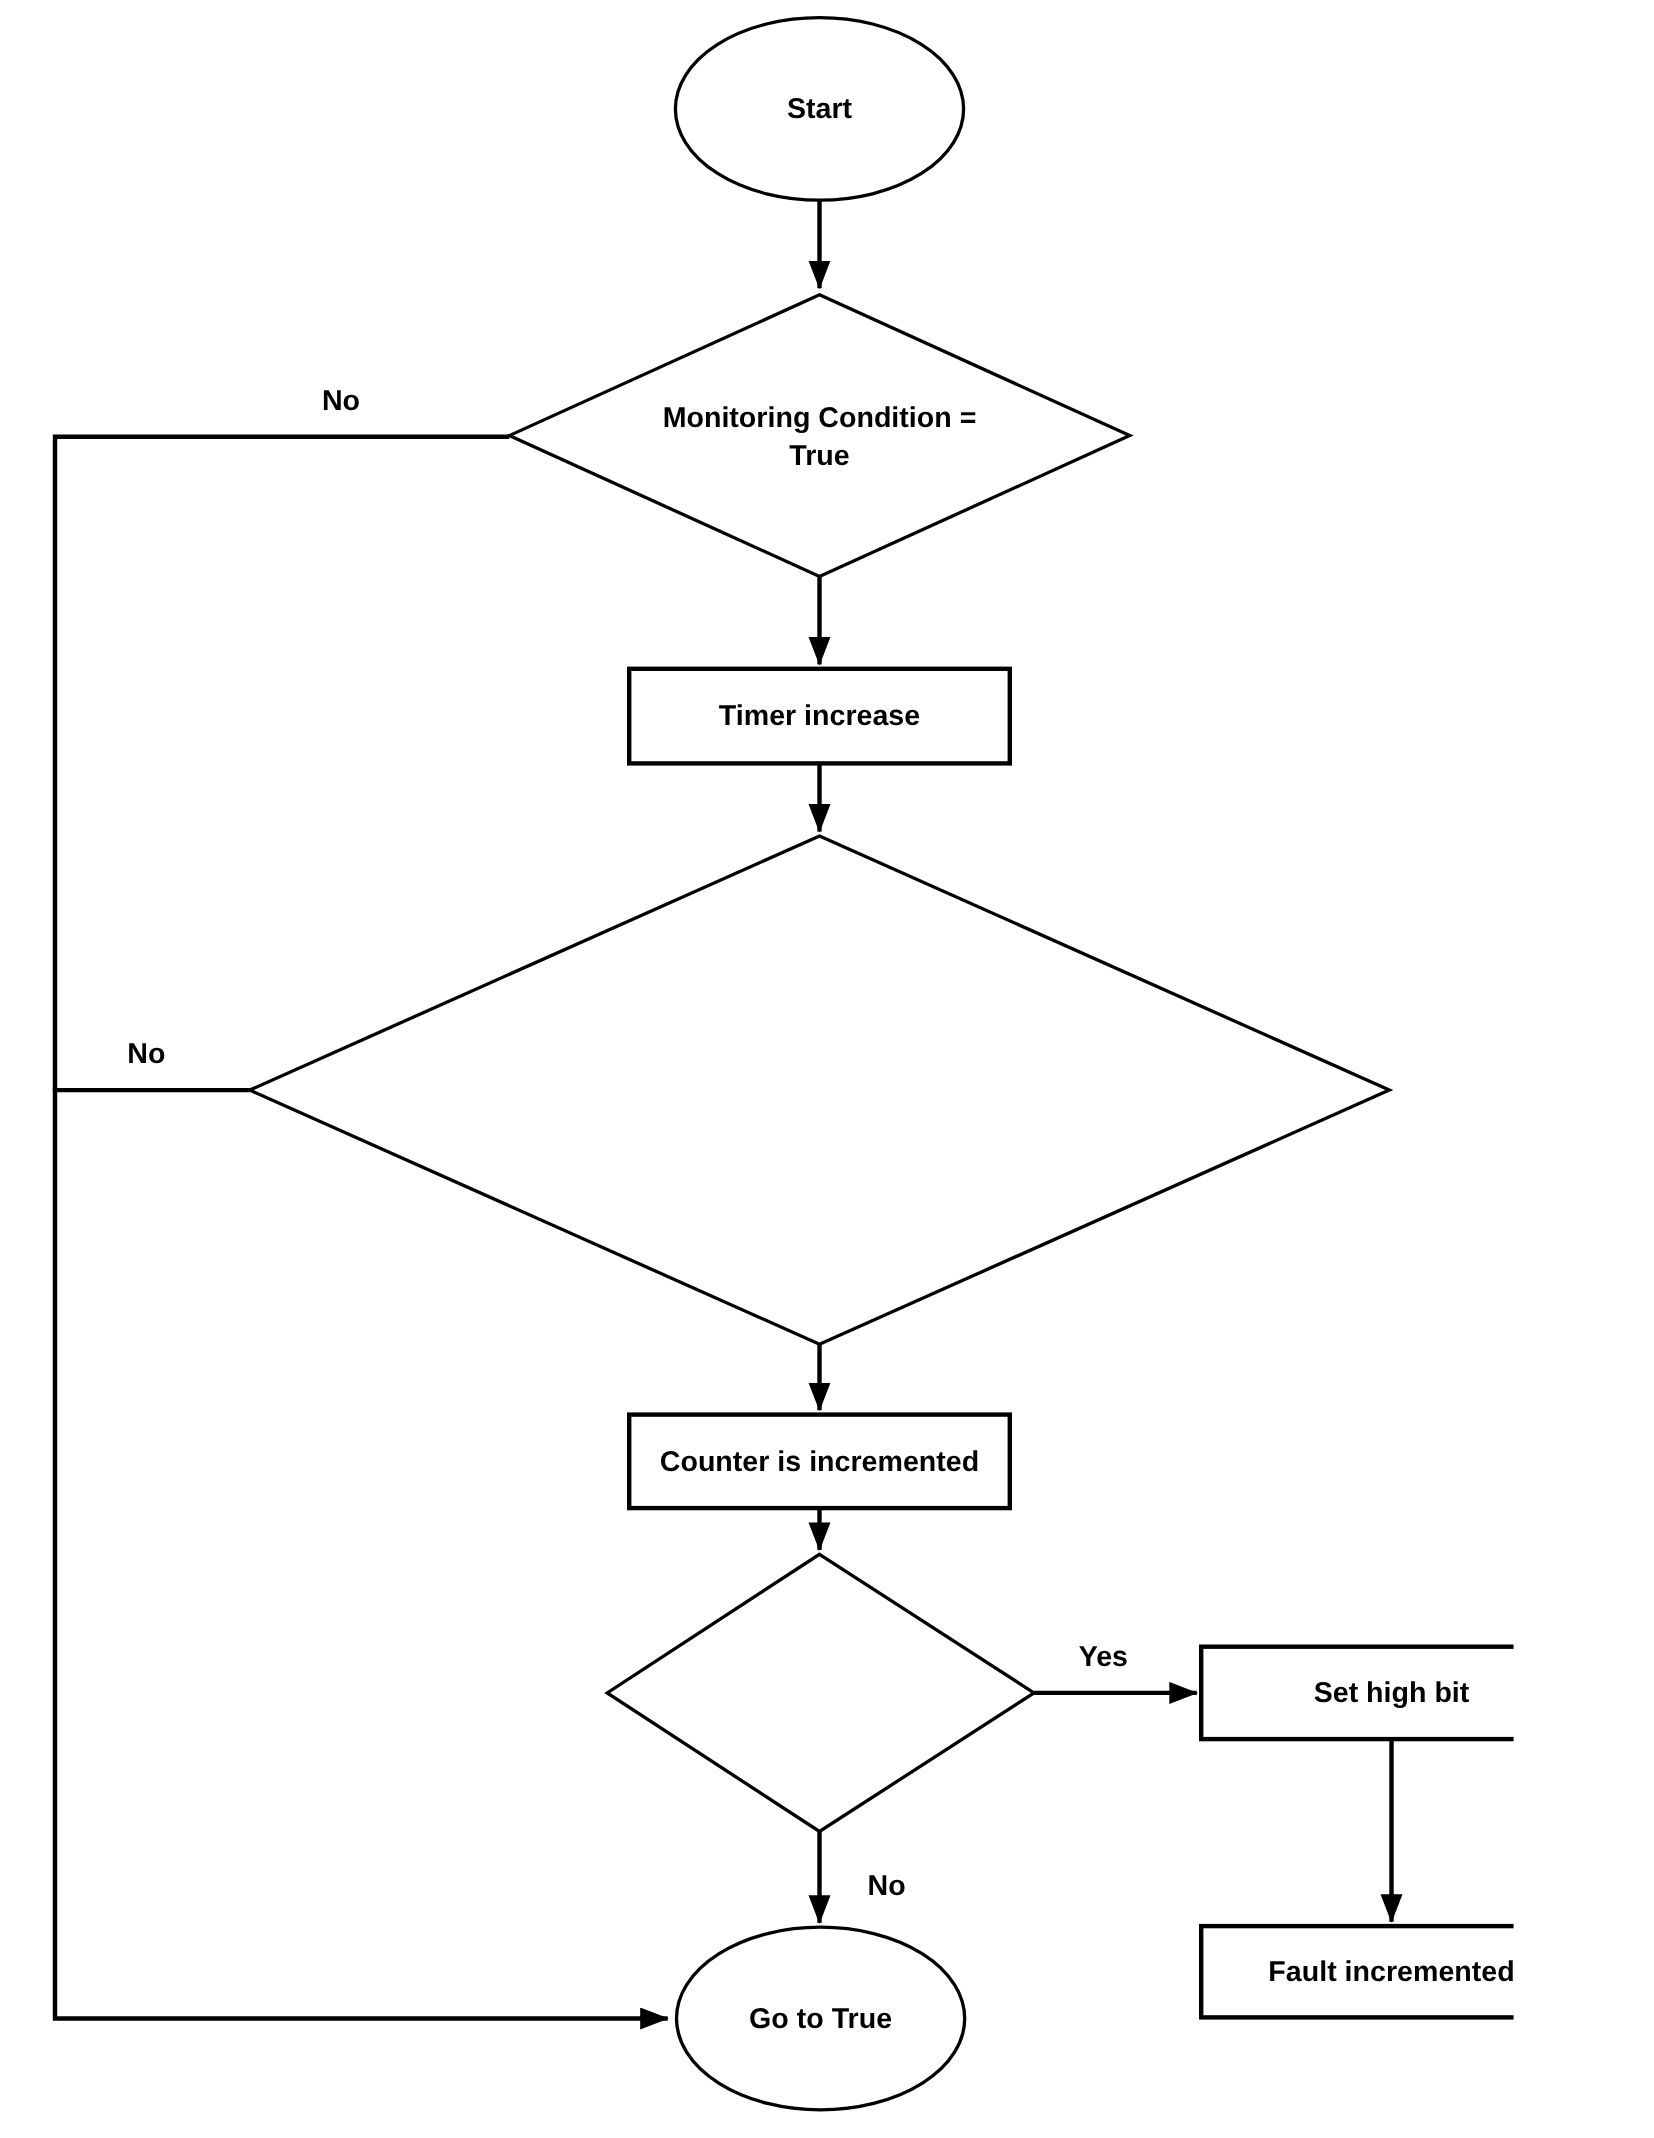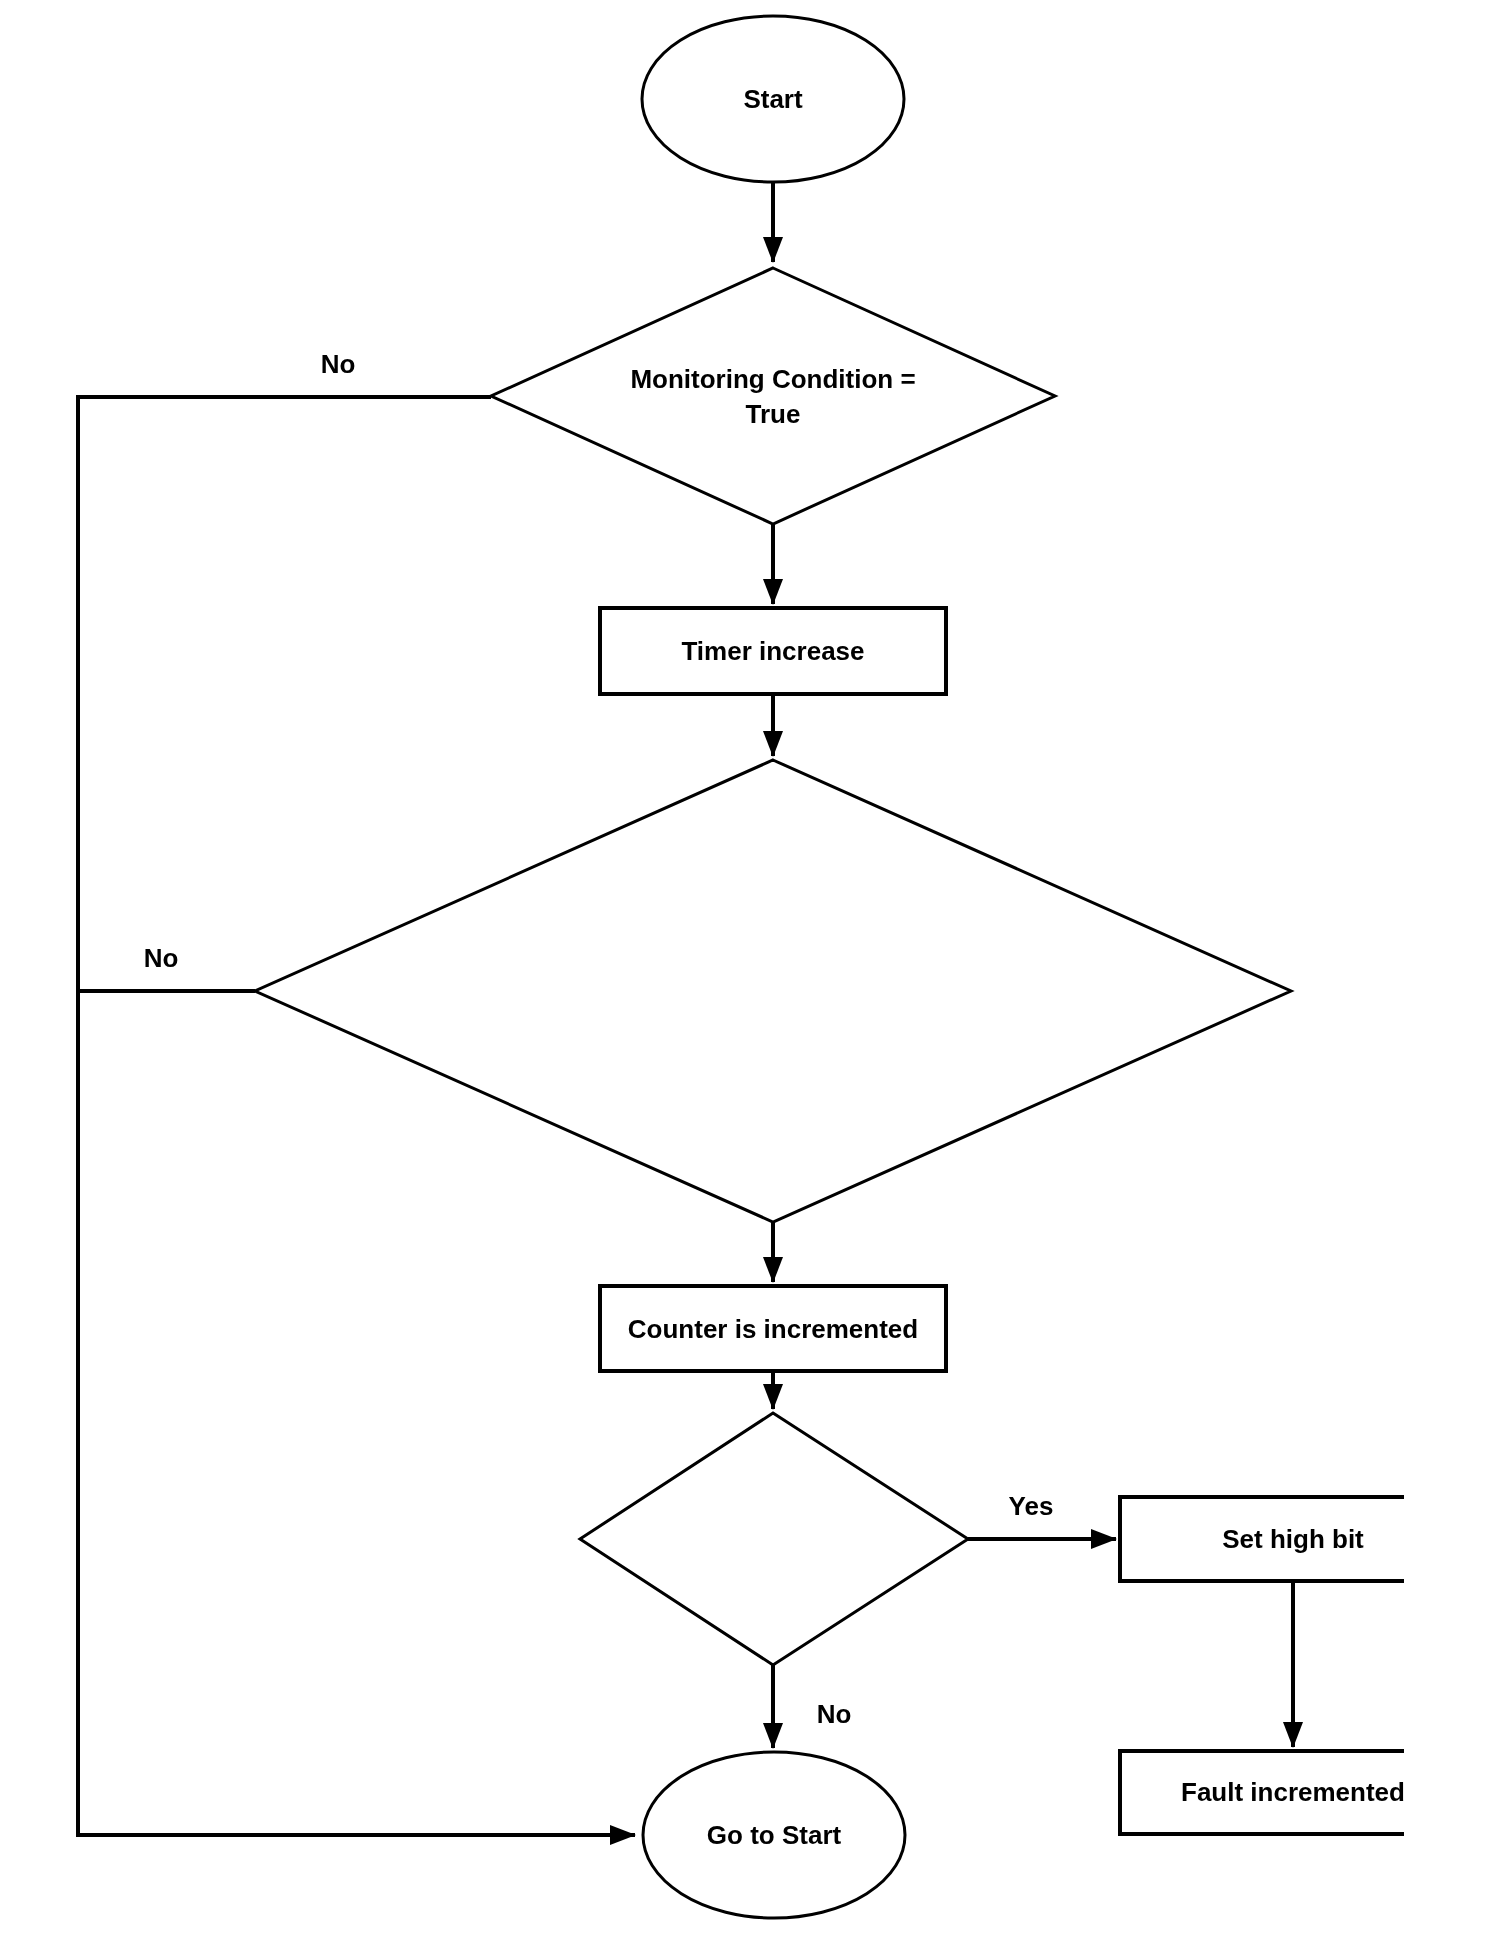--- a/index.html
+++ b/index.html
@@ -3,21 +3,20 @@
 <meta charset="utf-8">
 <style>
   html, body { margin: 0; padding: 0; background: #ffffff; }
   .canvas {
     position: relative;
     width: 1376px;
     height: 1944px;
     background: #ffffff;
     font-family: "Liberation Sans", sans-serif;
     overflow: hidden;
-    margin-left: 28px;
   }
   svg.flow { position: absolute; left: 0; top: 0; display: block; }
   .lbl {
     position: absolute;
     transform: translate(-50%, -50%);
     font-weight: bold;
     font-size: 26px;
     line-height: 35px;
     color: #000000;
     text-align: center;
@@ -83,21 +82,21 @@
   <div class="lbl" style="left:745px; top:651px;">Timer increase</div>
 
 
   <div class="lbl" style="left:745px; top:1329px;">Counter is incremented</div>
 
 
   <div class="lbl" style="left:1265px; top:1539px;">Set high bit</div>
 
   <div class="lbl" style="left:1265px; top:1792px;">Fault incremented</div>
 
-  <div class="lbl" style="left:746px; top:1835px;">Go to Start</div>
+  <div class="lbl" style="left:746px; top:1835px;">Go to True</div>
 
   <div class="lbl" style="left:310px; top:364px;">No</div>
 
   <div class="lbl" style="left:133px; top:958px;">No</div>
 
   <div class="lbl" style="left:1003px; top:1506px;">Yes</div>
 
   <div class="lbl" style="left:806px; top:1714px;">No</div>
 
 </div>

